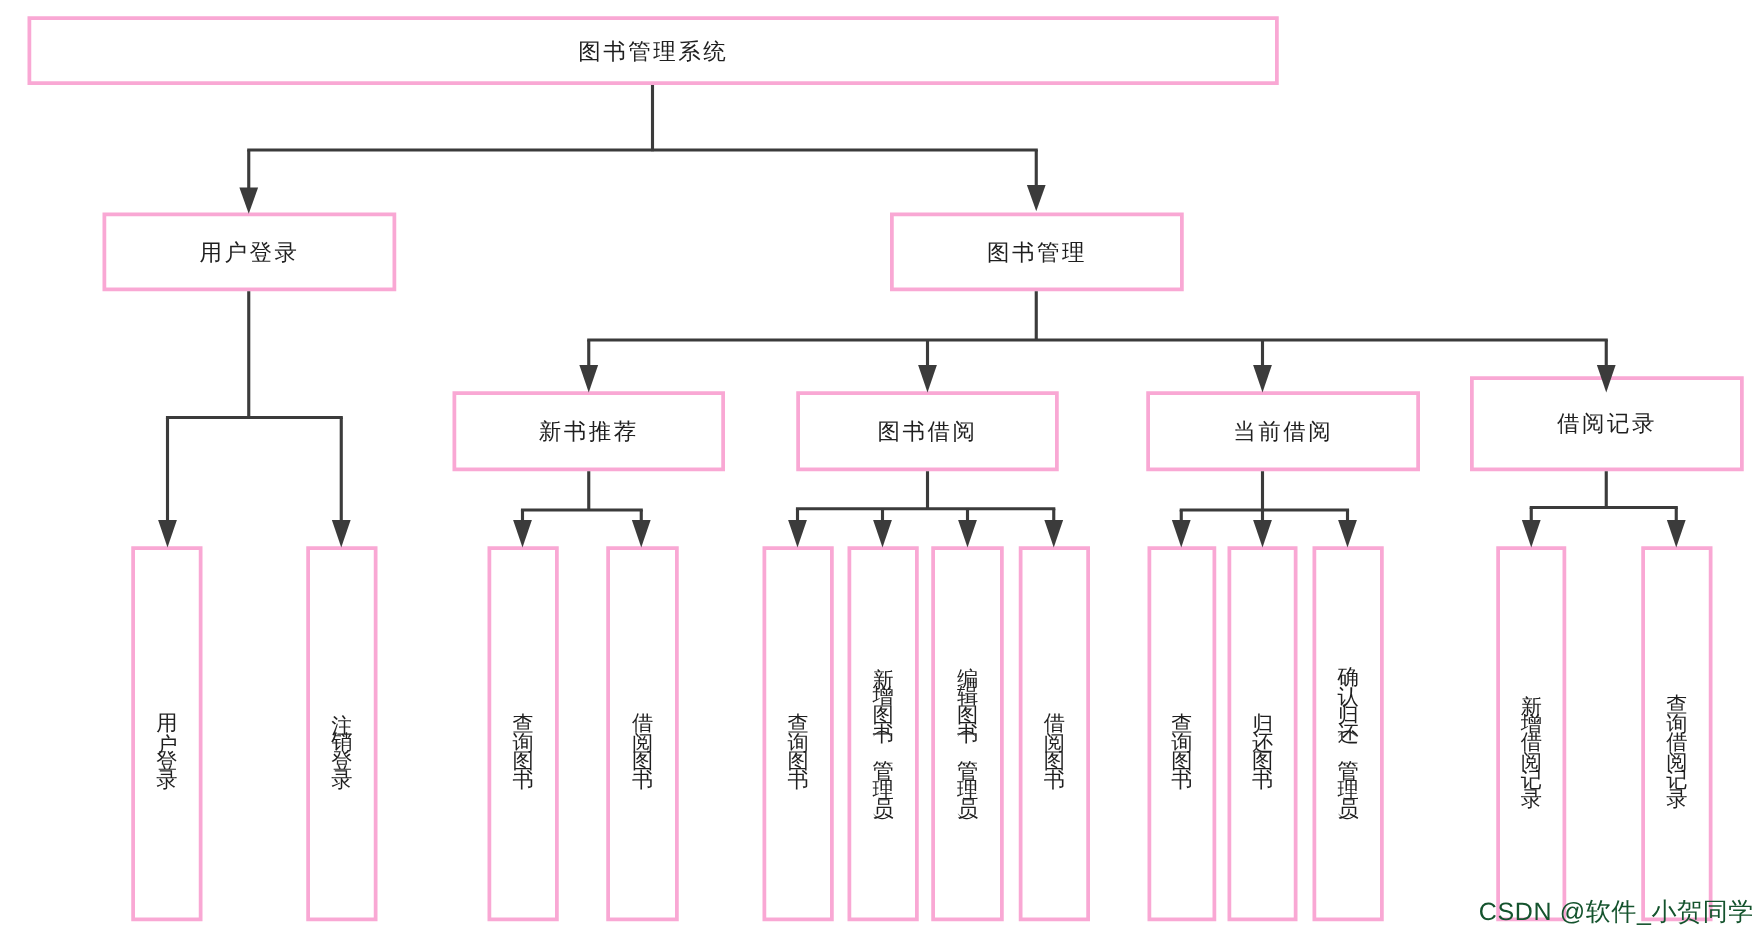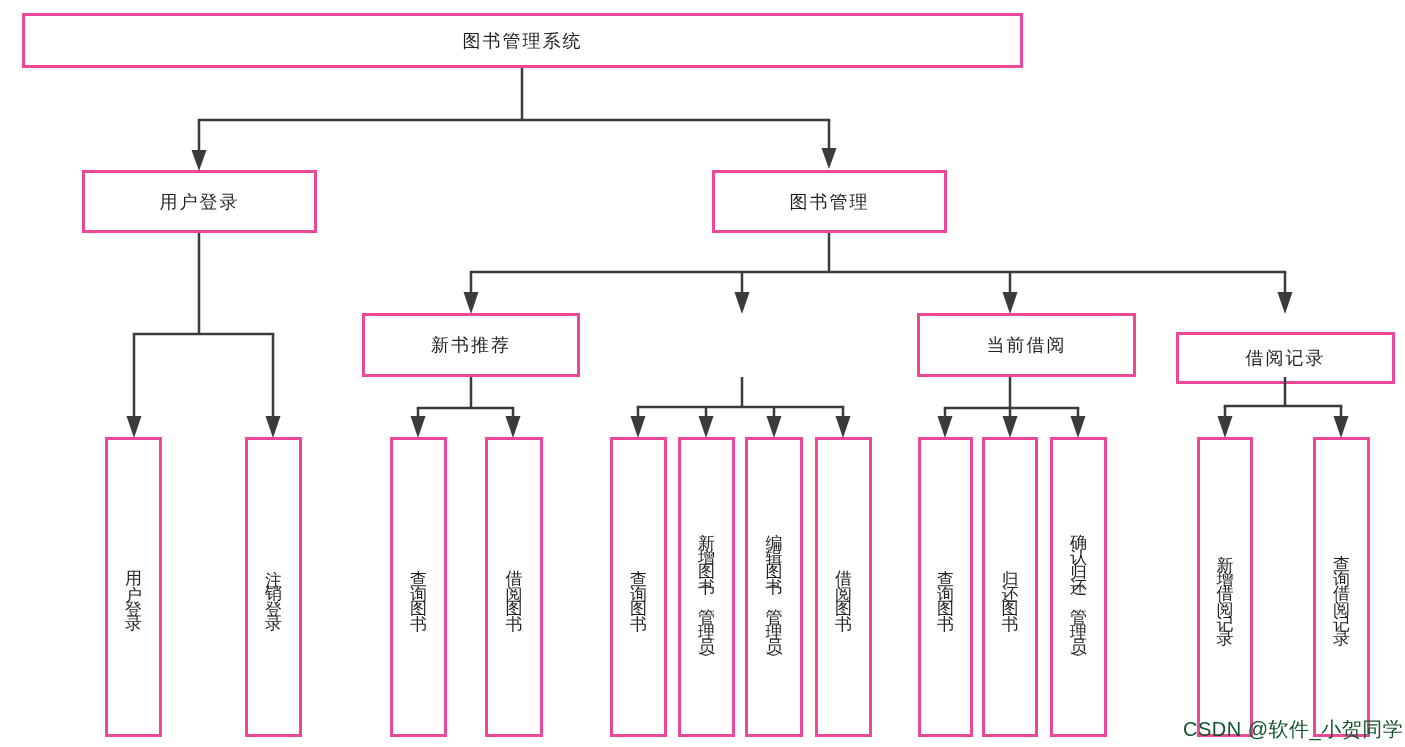--- a/index.html
+++ b/index.html
@@ -7,21 +7,21 @@
     position: relative;
     width: 1405px;
     height: 747px;
     background: #ffffff;
     overflow: hidden;
     font-family: "Liberation Sans", "DejaVu Sans", sans-serif;
   }
   .box {
     position: absolute;
     background: #ffffff;
-    border: 3px solid #ec4899;
+    border: 3px solid #f9a8d4;
     box-sizing: border-box;
     display: flex;
     align-items: center;
     justify-content: center;
     color: #1f1f1f;
   }
   .hlabel {
     font-size: 18px;
     letter-spacing: 2px;
     white-space: nowrap;
@@ -36,21 +36,21 @@
   }
   
   .n-root { left: 22px;  top: 13px;  width: 1001px; height: 55px; }
   
   .n-l2a  { left: 82px;  top: 170px; width: 235px; height: 63px; }
   .n-l2b  { left: 712px; top: 170px; width: 235px; height: 63px; }
   
   .n-l3a  { left: 362px;  top: 313px; width: 218px; height: 64px; }
   .n-l3b  { left: 637px;  top: 313px; width: 210px; height: 64px; }
   .n-l3c  { left: 901px;  top: 313px; width: 219px; height: 64px; margin-left: 16px; }
-  .n-l3d  { left: 1176px; top: 332px; width: 219px; height: 52px; }
+  .n-l3d  { left: 1176px; top: 301px; width: 219px; height: 76px; }
   
   .leaf { top: 437px; height: 300px; }
   .n-a1 { left: 105px;  width: 57px; }
   .n-a2 { left: 245px;  width: 57px; }
   .n-b1 { left: 390px;  width: 57px; }
   .n-b2 { left: 485px;  width: 58px; }
   .n-c1 { left: 610px;  width: 57px; }
   .n-c2 { left: 678px;  width: 57px; }
   .n-c3 { left: 745px;  width: 58px; }
   .n-c4 { left: 815px;  width: 57px; }
@@ -167,20 +167,23 @@
   <div class="box n-l2a">
     <span class="hlabel">用户登录</span>
   </div>
   <div class="box n-l3a">
     <span class="hlabel">新书推荐</span>
   </div>
 
   <div class="box n-l2b">
     <span class="hlabel">图书管理</span>
   </div>
+  <div class="box n-l3b">
+    <span class="hlabel">图书借阅</span>
+  </div>
   <div class="box n-l3c">
     <span class="hlabel">当前借阅</span>
   </div>
   <div class="box n-l3d">
     <span class="hlabel">借阅记录</span>
   </div>
 
   <div class="box leaf n-a1">
     <span class="vlabel">用户登录</span>
   </div>

